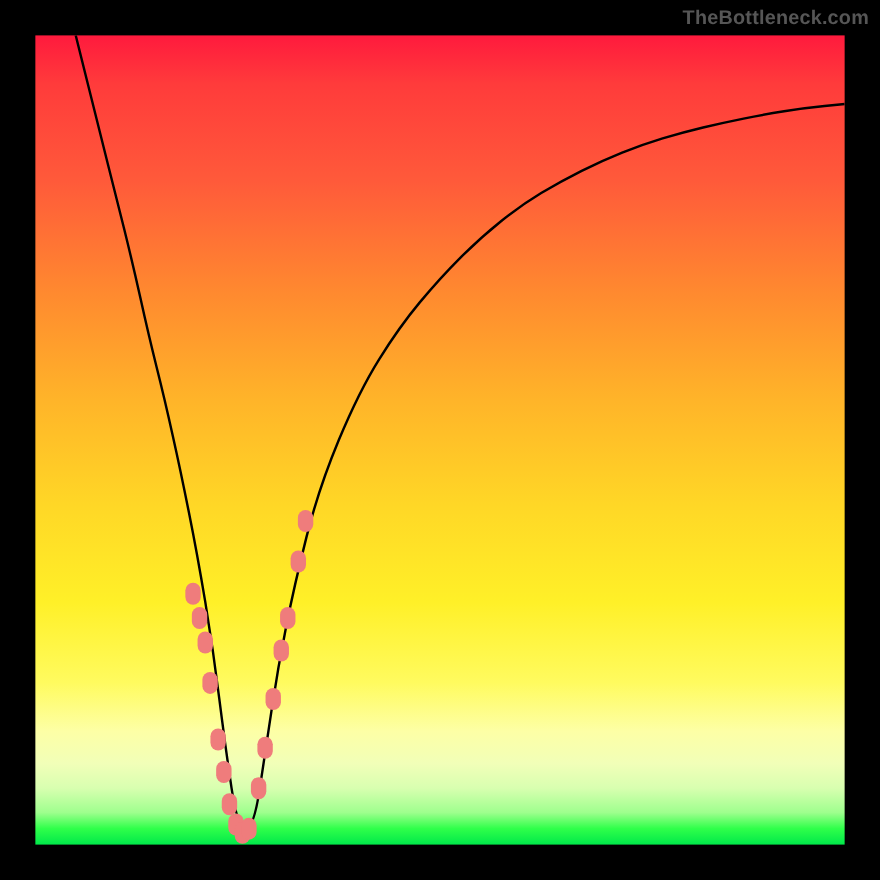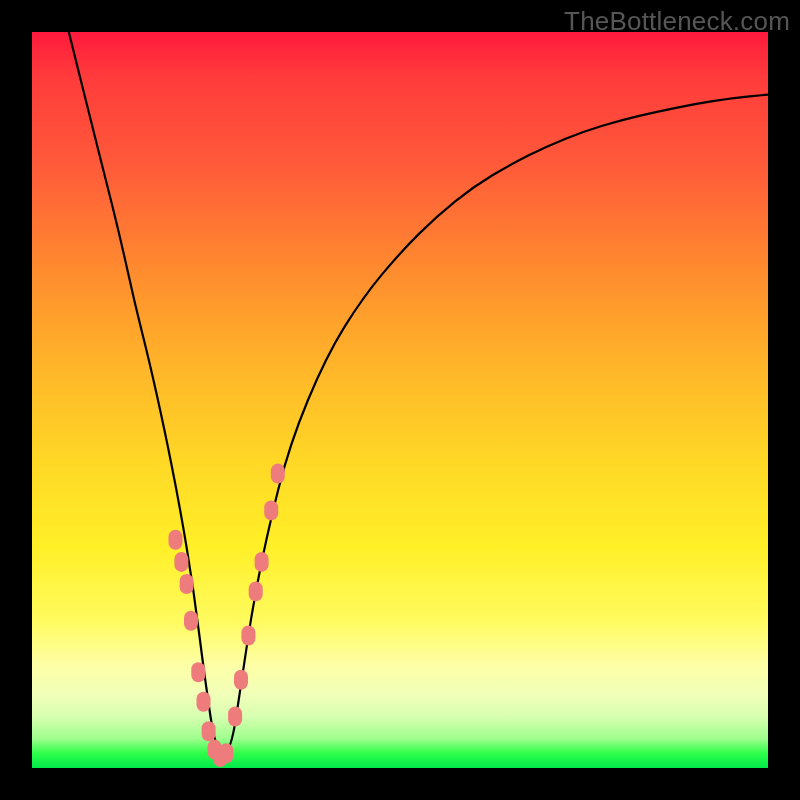--- a/index.html
+++ b/index.html
@@ -52,22 +52,22 @@
     position: absolute;
     inset: 0;
     width: 100%;
     height: 100%;
   }
   .watermark {
     position: absolute;
     top: 6px;
     right: 10px;
     color: #565656;
-    font-size: 26px;
-    font-weight: 400;
+    font-size: 18px;
+    font-weight: 700;
     letter-spacing: 0.2px;
     user-select: none;
     margin-left: 36px;
   }
 </style>
 </head>
 <body>
 
 <div class="frame">
 

